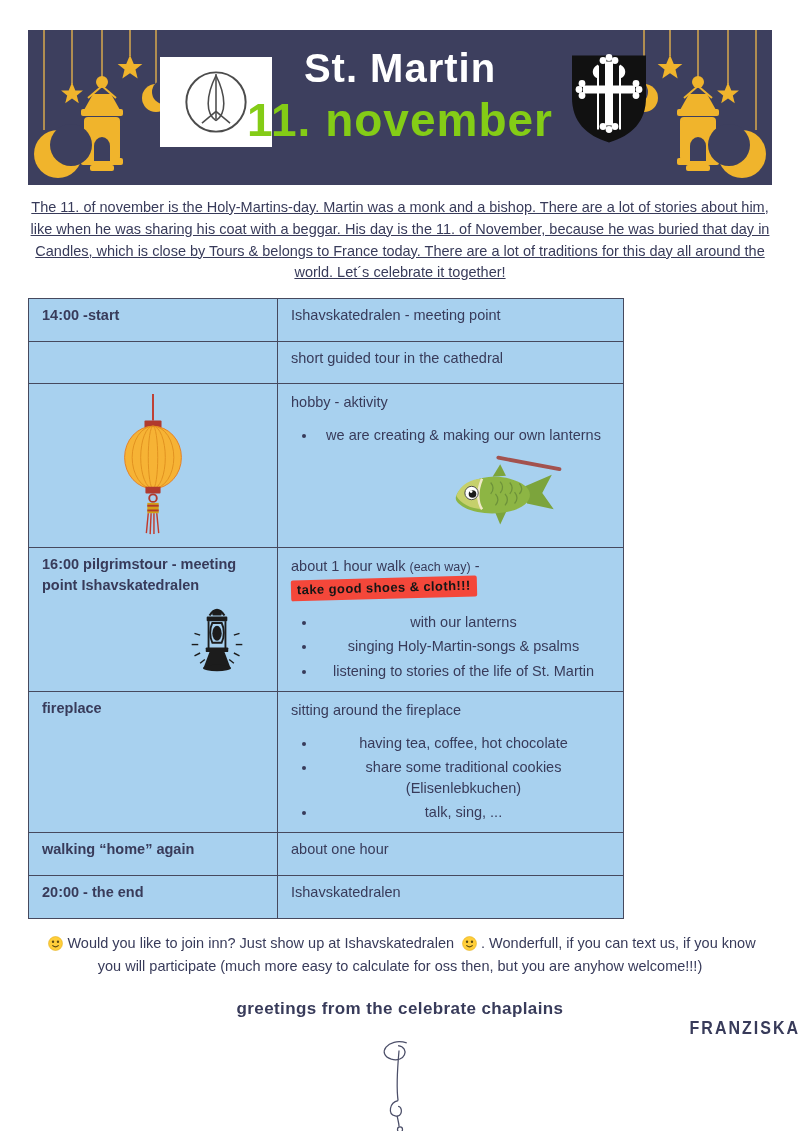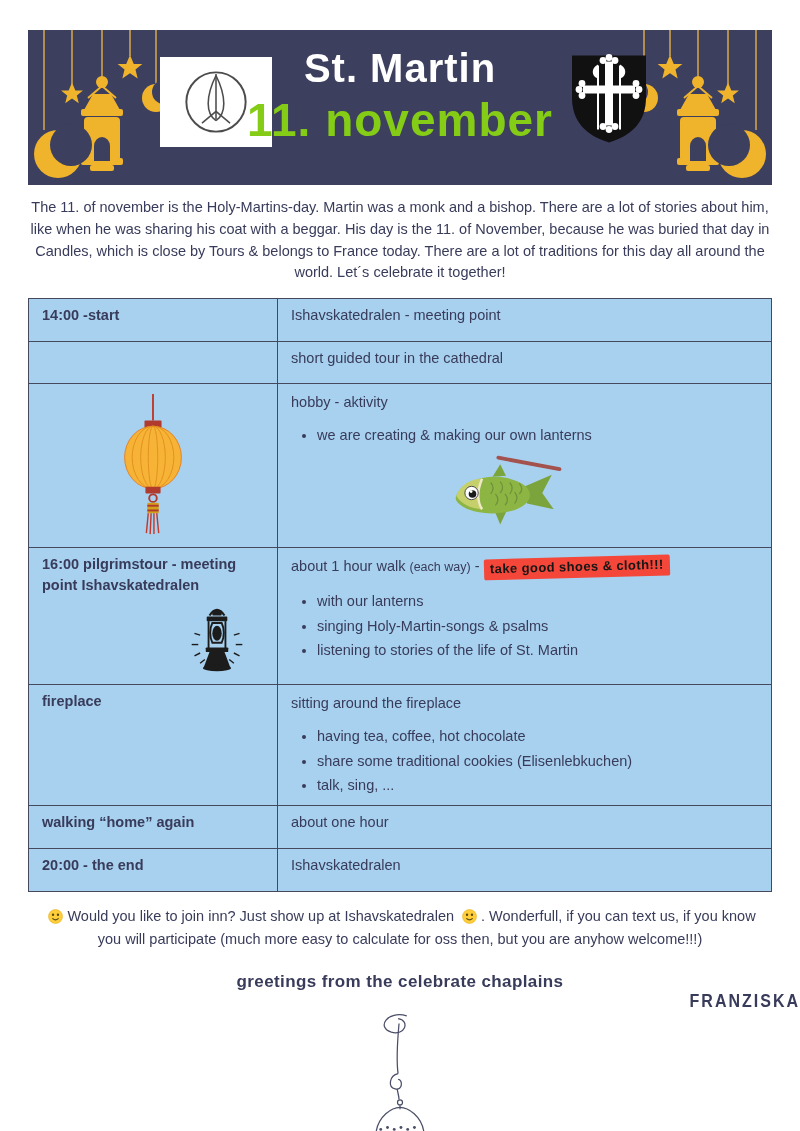--- a/index.html
+++ b/index.html
@@ -12,31 +12,31 @@
   .decor.left{left:4px;}
   .decor.right{right:4px;transform:scaleX(-1);}
   .logo-box{position:absolute;left:132px;top:27px;width:112px;height:90px;background:#ffffff;
             display:flex;align-items:center;justify-content:center;}
   .titles{position:absolute;left:50%;top:14px;transform:translateX(-50%);text-align:center;width:400px;}
   .title-1{font-size:40px;font-weight:800;color:#ffffff;letter-spacing:1px;line-height:1.2;}
   .title-2{font-size:46px;font-weight:800;color:#84cc16;letter-spacing:1px;line-height:1.25;}
   .shield{position:absolute;left:540px;top:20px;}
 
   
-  .intro{margin:12px 30px 14px;text-align:center;font-size:14.5px;line-height:1.5;font-weight:500;}
+  .intro{margin:12px 30px 14px;text-align:center;font-size:14.5px;line-height:1.5;font-weight:500;text-decoration:underline;}
 
   
-  table.schedule{border-collapse:collapse;width:744px;margin:0 0 0 28px;background:#a8d1ef;table-layout:fixed;}
+  table.schedule{border-collapse:collapse;width:596px;margin:0 0 0 28px;background:#a8d1ef;table-layout:fixed;}
   table.schedule td{border:1px solid #46495e;padding:6px 13px;vertical-align:top;
                     font-size:14.5px;color:#383b5a;line-height:1.4;}
   td.c1{width:222px;font-weight:700;}
   tr.r1 td{height:30px;} tr.r2 td{height:29px;} tr.r3 td{height:150px;}
   tr.r4 td{height:118px;} tr.r5 td{height:94px;} tr.r6 td{height:30px;margin-left:43px;} tr.r7 td{height:30px;}
   .cell-title{margin:2px 0 0;}
-  ul.bullets{margin:13px 0 0;padding-left:26px;}
+  ul.bullets{margin:13px 0 0;padding-left:26px;text-align:center;}
   ul.bullets li{margin:4px 0;}
   .paper-lantern-wrap{text-align:center;margin-top:4px;}
   .fish-wrap{margin:2px 0 0 150px;}
   .oil-lantern-wrap{margin:8px 0 0 145px;}
   .small-inline{font-size:12.5px;}
   .hl{display:inline-block;background:#f4473a;color:#161616;font-weight:800;font-size:13px;
       padding:1px 6px 2px;border-radius:2px;letter-spacing:0.4px;transform:rotate(-1.5deg);}
 
   
   .join{margin:13px 34px 0;text-align:center;font-size:14.5px;line-height:1.55;font-weight:500;}

